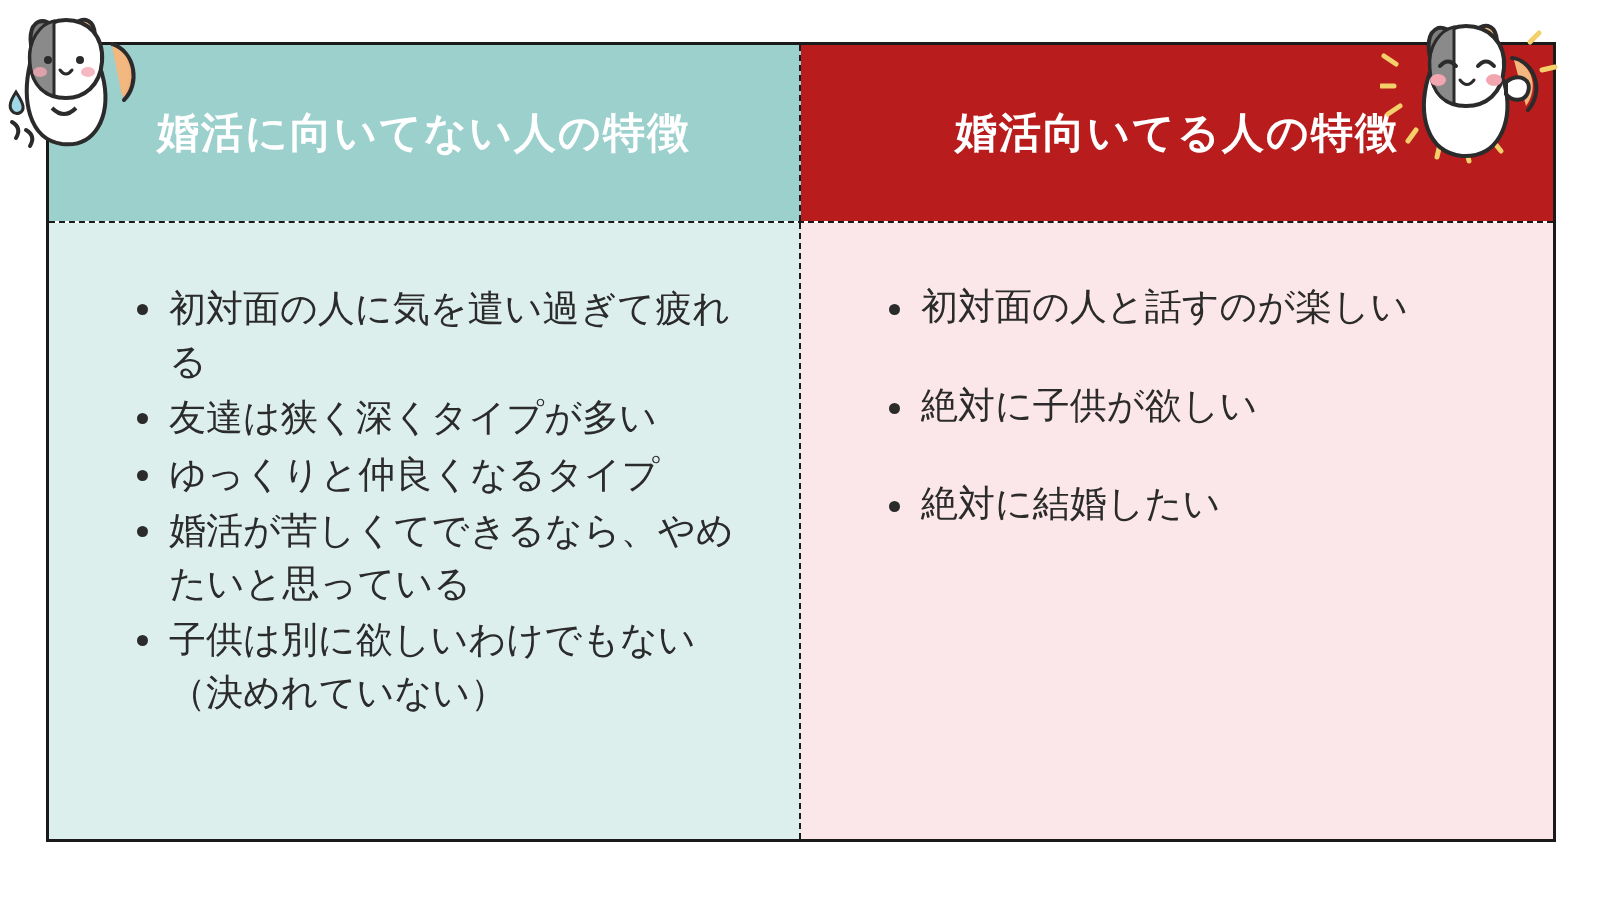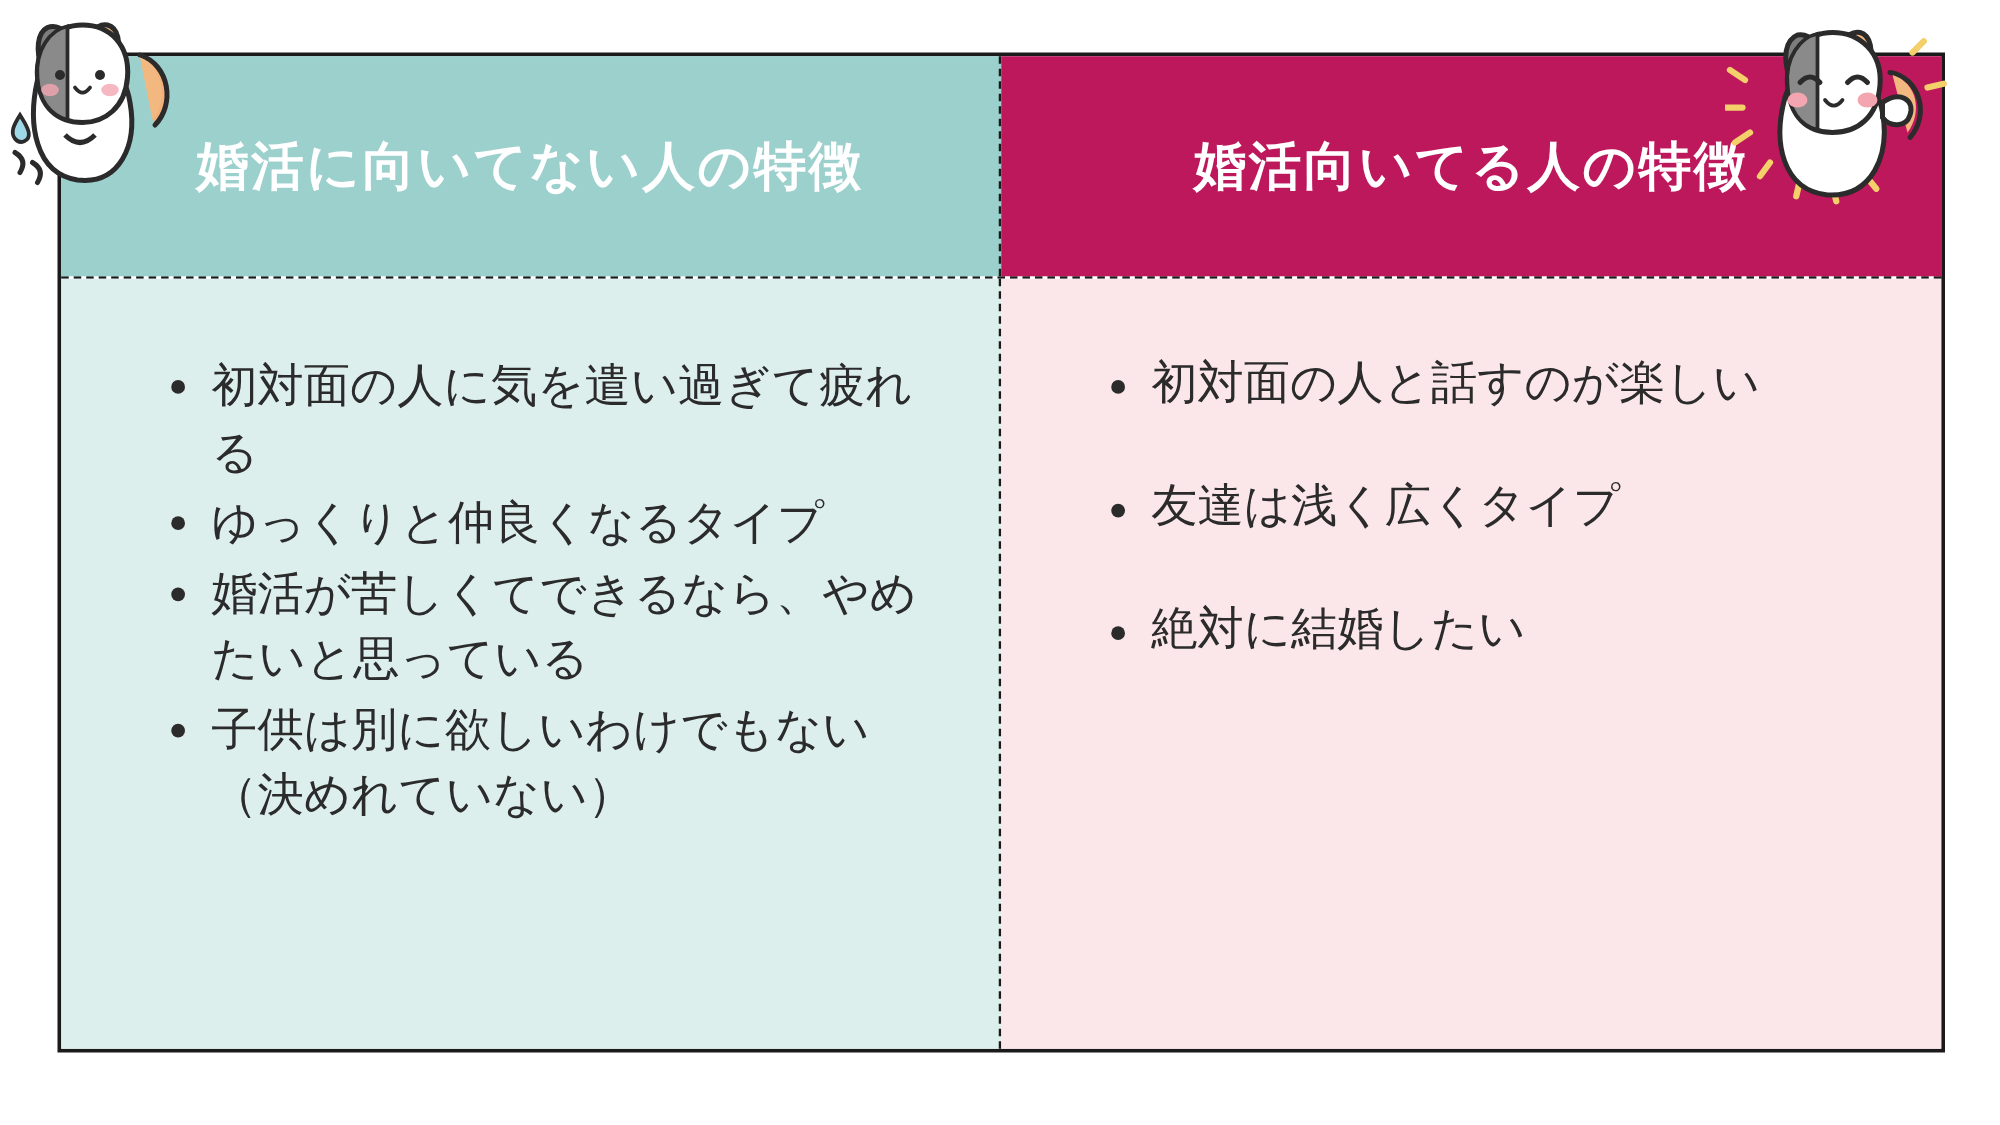--- a/index.html
+++ b/index.html
@@ -55,21 +55,21 @@
     border-right: 2px dashed #1a1a1a;
     position: relative;
   }
   .col-right {
     flex: 1 1 50%;
     box-sizing: border-box;
     position: relative;
   }
 
   .head-left  { background: #9bd0cd; }
-  .head-right { background: #be185d; }
+  .head-right { background: #b91c1c; }
   .body-left  { background: #dcefed; }
   .body-right { background: #fbe6e9; }
 
   .head-cell {
     display: flex;
     align-items: center;
     justify-content: center;
     height: 100%;
   }
   .head-title {
@@ -134,30 +134,31 @@
       <div class="col-right head-cell head-right">
         <div class="head-title">婚活向いてる人の特徴</div>
       </div>
     </div>
 
     <div class="body-row">
 
       <div class="col-left body-left">
         <ul class="list">
           <li>初対面の人に気を遣い過ぎて疲れる</li>
+          <li>友達は狭く深くタイプが多い</li>
           <li>ゆっくりと仲良くなるタイプ</li>
           <li>婚活が苦しくてできるなら、やめたいと思っている</li>
           <li>子供は別に欲しいわけでもない（決めれていない）</li>
         </ul>
       </div>
 
       <div class="col-right body-right">
         <ul class="list spaced">
           <li class="gap-after">初対面の人と話すのが楽しい</li>
-          <li class="gap-after">友達は浅く広くタイプ</li>
+          <li class="gap-after">絶対に子供が欲しい</li>
           <li>絶対に結婚したい</li>
         </ul>
       </div>
 
     </div>
   </div>
 
   <svg class="cat cat-left" viewBox="0 0 150 180">
 
     <path d="M112 40 C136 48 140 80 124 96" stroke="#2b2b2b" stroke-width="4" fill="#f0b27a" stroke-linecap="round"></path>

